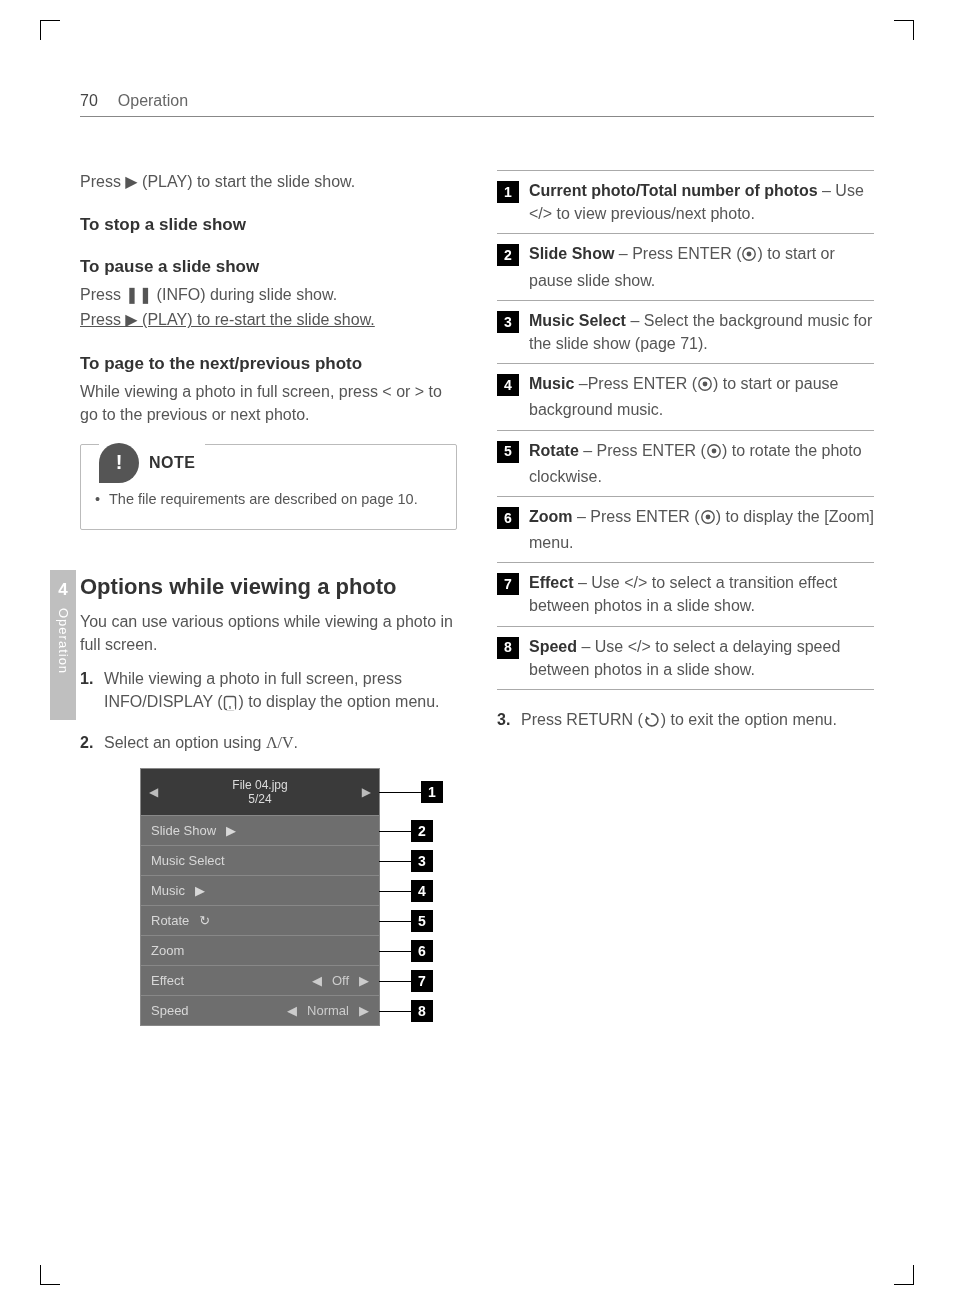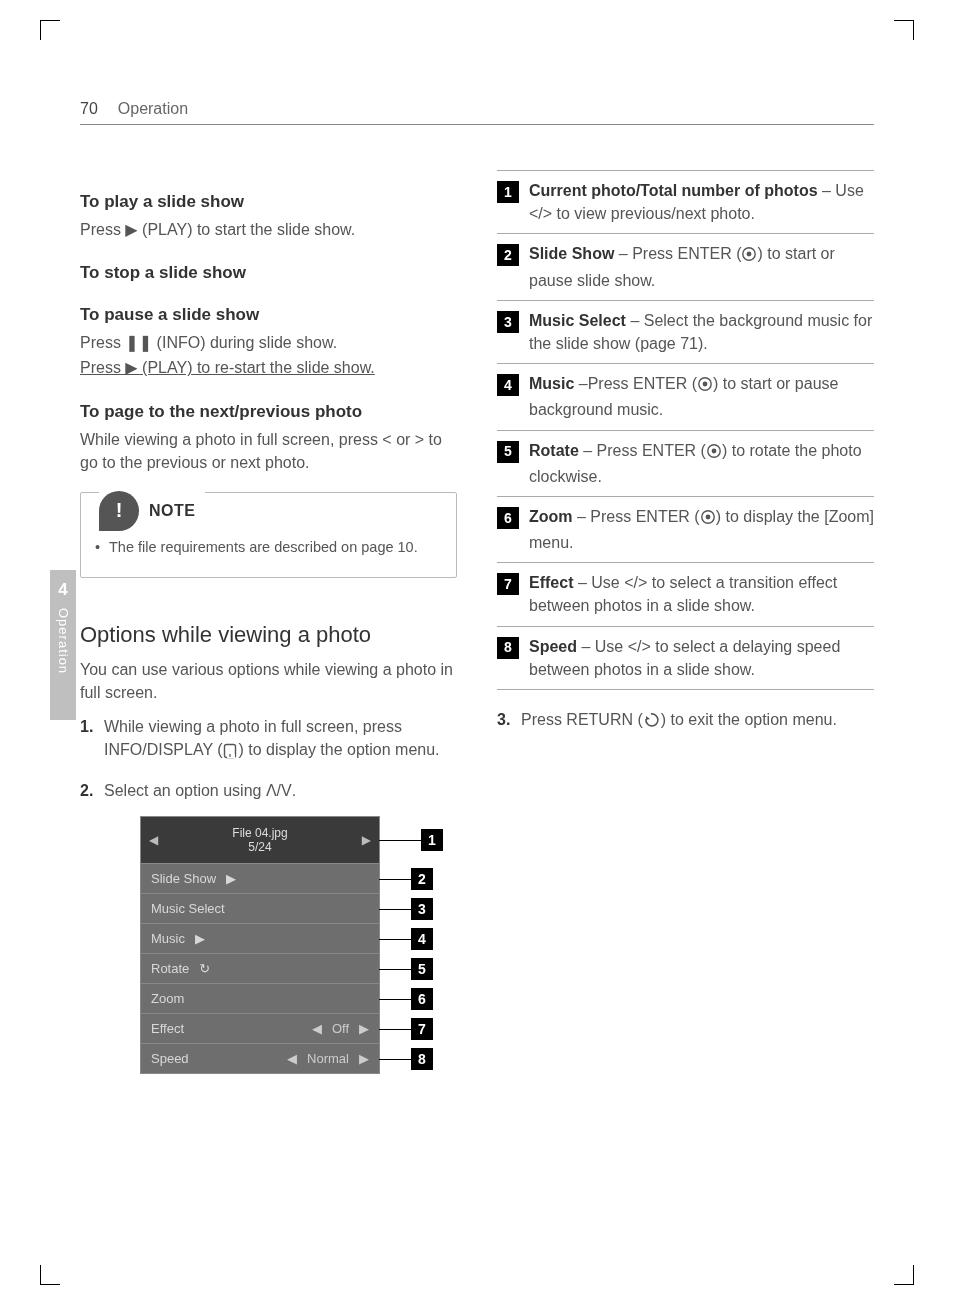--- a/index.html
+++ b/index.html
@@ -21,21 +21,21 @@
 
   .page {
     padding: 90px 80px 40px 80px;
     display: flex;
     gap: 40px;
     position: relative;
   }
 
   .header-area {
     position: absolute;
-    left: 80px; right: 80px; top: 100px;
+    left: 80px; right: 80px; top: 92px;
     border-bottom: 1px solid #888;
     padding-bottom: 6px;
     display: flex;
     align-items: baseline;
     gap: 20px;
   }
   .page-num { font-size: 16px; color: #444; }
   .header-title { font-size: 16px; color: #666; }
 
   .columns {
@@ -55,21 +55,21 @@
   }
   .body-text {
     font-size: 16px;
     line-height: 1.45;
     color: #555;
   }
   .body-text + .body-text { margin-top: 2px; text-decoration: underline; }
 
   h2.big-heading {
     font-size: 22px;
-    font-weight: normal;
+    font-weight: bold;
     color: #333;
     margin-top: 44px;
     margin-bottom: 10px;
   }
 
   .note-box {
     margin-top: 18px;
     border: 1px solid #bbb;
     border-radius: 2px;
     padding: 44px 14px 14px 14px;
@@ -204,21 +204,21 @@
     width: 22px; height: 22px;
     background: #000;
     color: #fff;
     font-weight: bold;
     font-size: 14px;
     display: flex; align-items: center; justify-content: center;
     margin-top: 2px;
   }
   .def-list .text { flex: 1; color: #555; }
   .def-list .text b { color: #333; }
-  .sym { font-family: Liberation Sans, sans-serif; }
+  .sym { font-family: Liberation Serif, serif; }
   .svg-enter { display:inline-block; vertical-align:-3px; }
   .svg-return { display:inline-block; vertical-align:-3px; }
   .svg-info { display:inline-block; vertical-align:-4px; }
 </style>
 </head>
 <body>
 
 <div class="crop-tl"></div>
 <div class="crop-tr"></div>
 <div class="crop-bl"></div>
@@ -232,21 +232,20 @@
 <div class="page">
   <div class="header-area">
     <span class="page-num">70</span>
     <span class="header-title">Operation</span>
   </div>
 
   <div class="columns">
 
     <div class="col">
 
-      <h3 class="section">To play a slide show</h3>
       <p class="body-text">Press ▶ (PLAY) to start the slide show.</p>
 
       <h3 class="section">To stop a slide show</h3>
 
       <h3 class="section">To pause a slide show</h3>
       <p class="body-text">Press ❚❚ (INFO) during slide show.</p>
       <p class="body-text">Press ▶ (PLAY) to re-start the slide show.</p>
 
       <h3 class="section">To page to the next/previous photo</h3>
       <p class="body-text">While viewing a photo in full screen, press &lt; or &gt; to go to the previous or next photo.</p>

